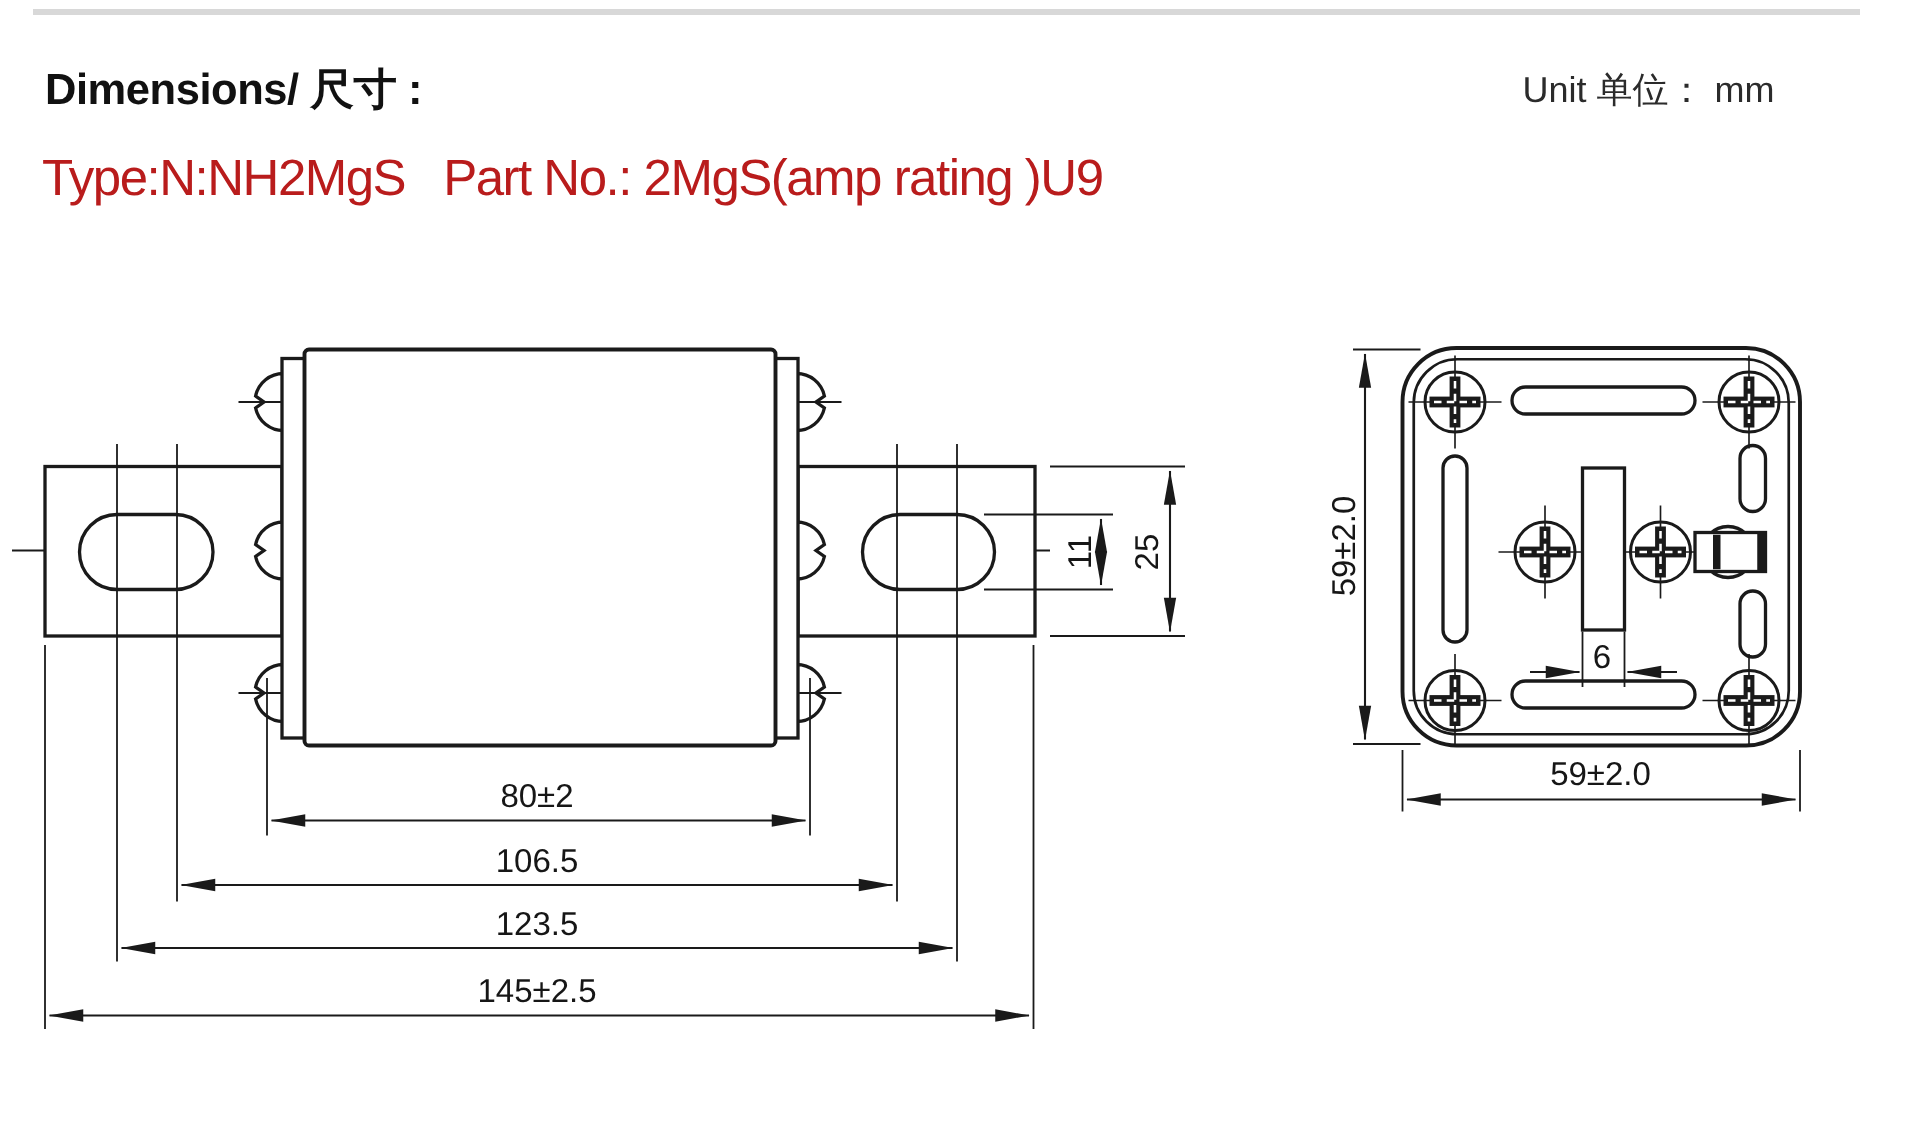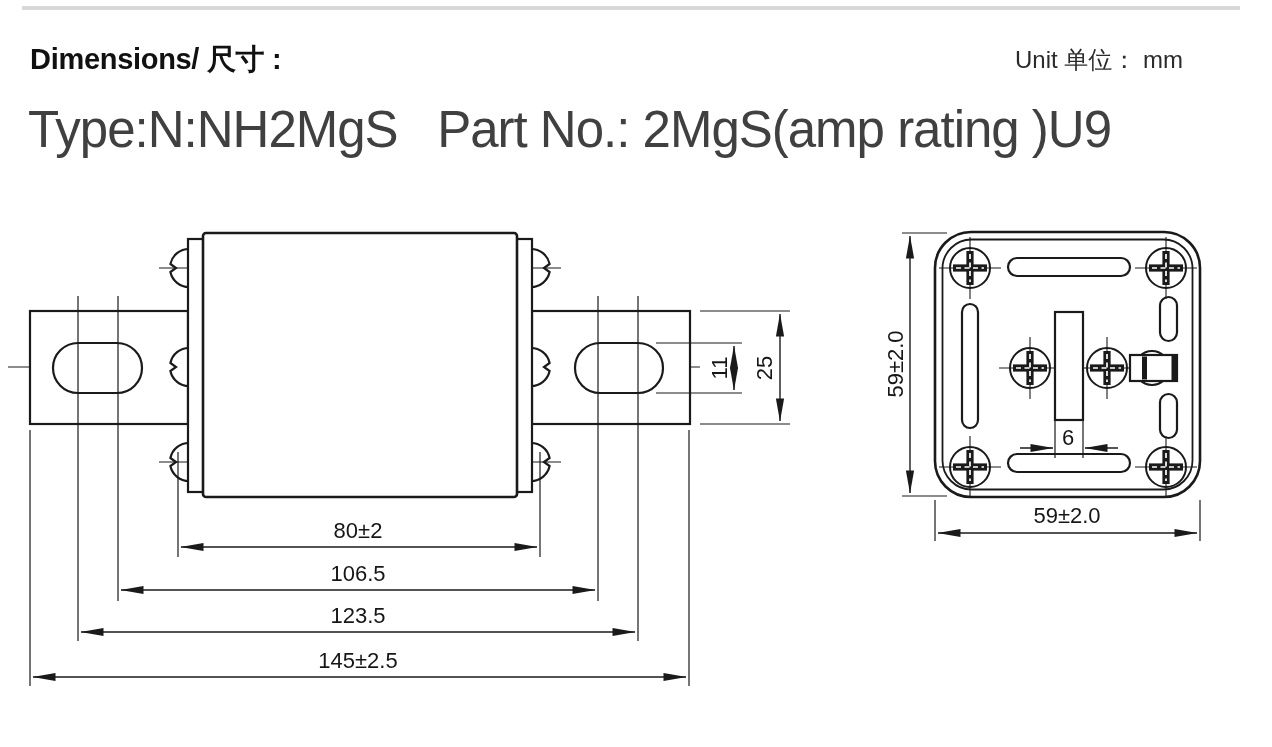--- a/index.html
+++ b/index.html
@@ -1,21 +1,21 @@
 <!DOCTYPE html>
 <html><head>
 <meta charset="utf-8">
 <style>
   html,body{margin:0;padding:0;background:#fff;}
   #page{position:relative;width:1272px;height:747px;background:#ffffff;overflow:hidden;
         font-family:"Liberation Sans","DejaVu Sans",sans-serif;color:#1a1a1a;}
   #topbar{position:absolute;left:22px;top:6px;width:1218px;height:4px;background:#d8d8d8;}
   #title{position:absolute;left:30px;top:40px;font-size:29px;font-weight:700;letter-spacing:-0.3px;color:#111;}
   #unit{position:absolute;right:89px;top:44px;font-size:24px;font-weight:400;color:#2b2b2b;white-space:pre;}
-  #typeline{position:absolute;left:28px;top:100px;font-size:51px;font-weight:400;letter-spacing:-1px;color:#404040;white-space:pre;}
+  #typeline{position:absolute;left:28px;top:100px;font-size:34px;font-weight:400;letter-spacing:-1px;color:#b91c1c;white-space:pre;}
   svg{position:absolute;left:0;top:0;}
   .obj{fill:#fff;stroke:#1a1a1a;stroke-width:2.2;}
   .objthick{fill:#fff;stroke:#1a1a1a;stroke-width:2.6;}
   .thin{stroke:#1a1a1a;stroke-width:1.2;fill:none;}
   .dim{stroke:#1a1a1a;stroke-width:1.4;fill:none;}
   .cl{stroke:#1a1a1a;stroke-width:1.2;stroke-dasharray:26 6 7 6;fill:none;}
   .dark{fill:#1a1a1a;stroke:none;}
   .wdash{stroke:#fff;stroke-width:1.7;stroke-dasharray:5 3.5;fill:none;}
   .dtxt{font-family:"Liberation Sans","DejaVu Sans",sans-serif;font-size:22px;fill:#161616;}
 </style>

